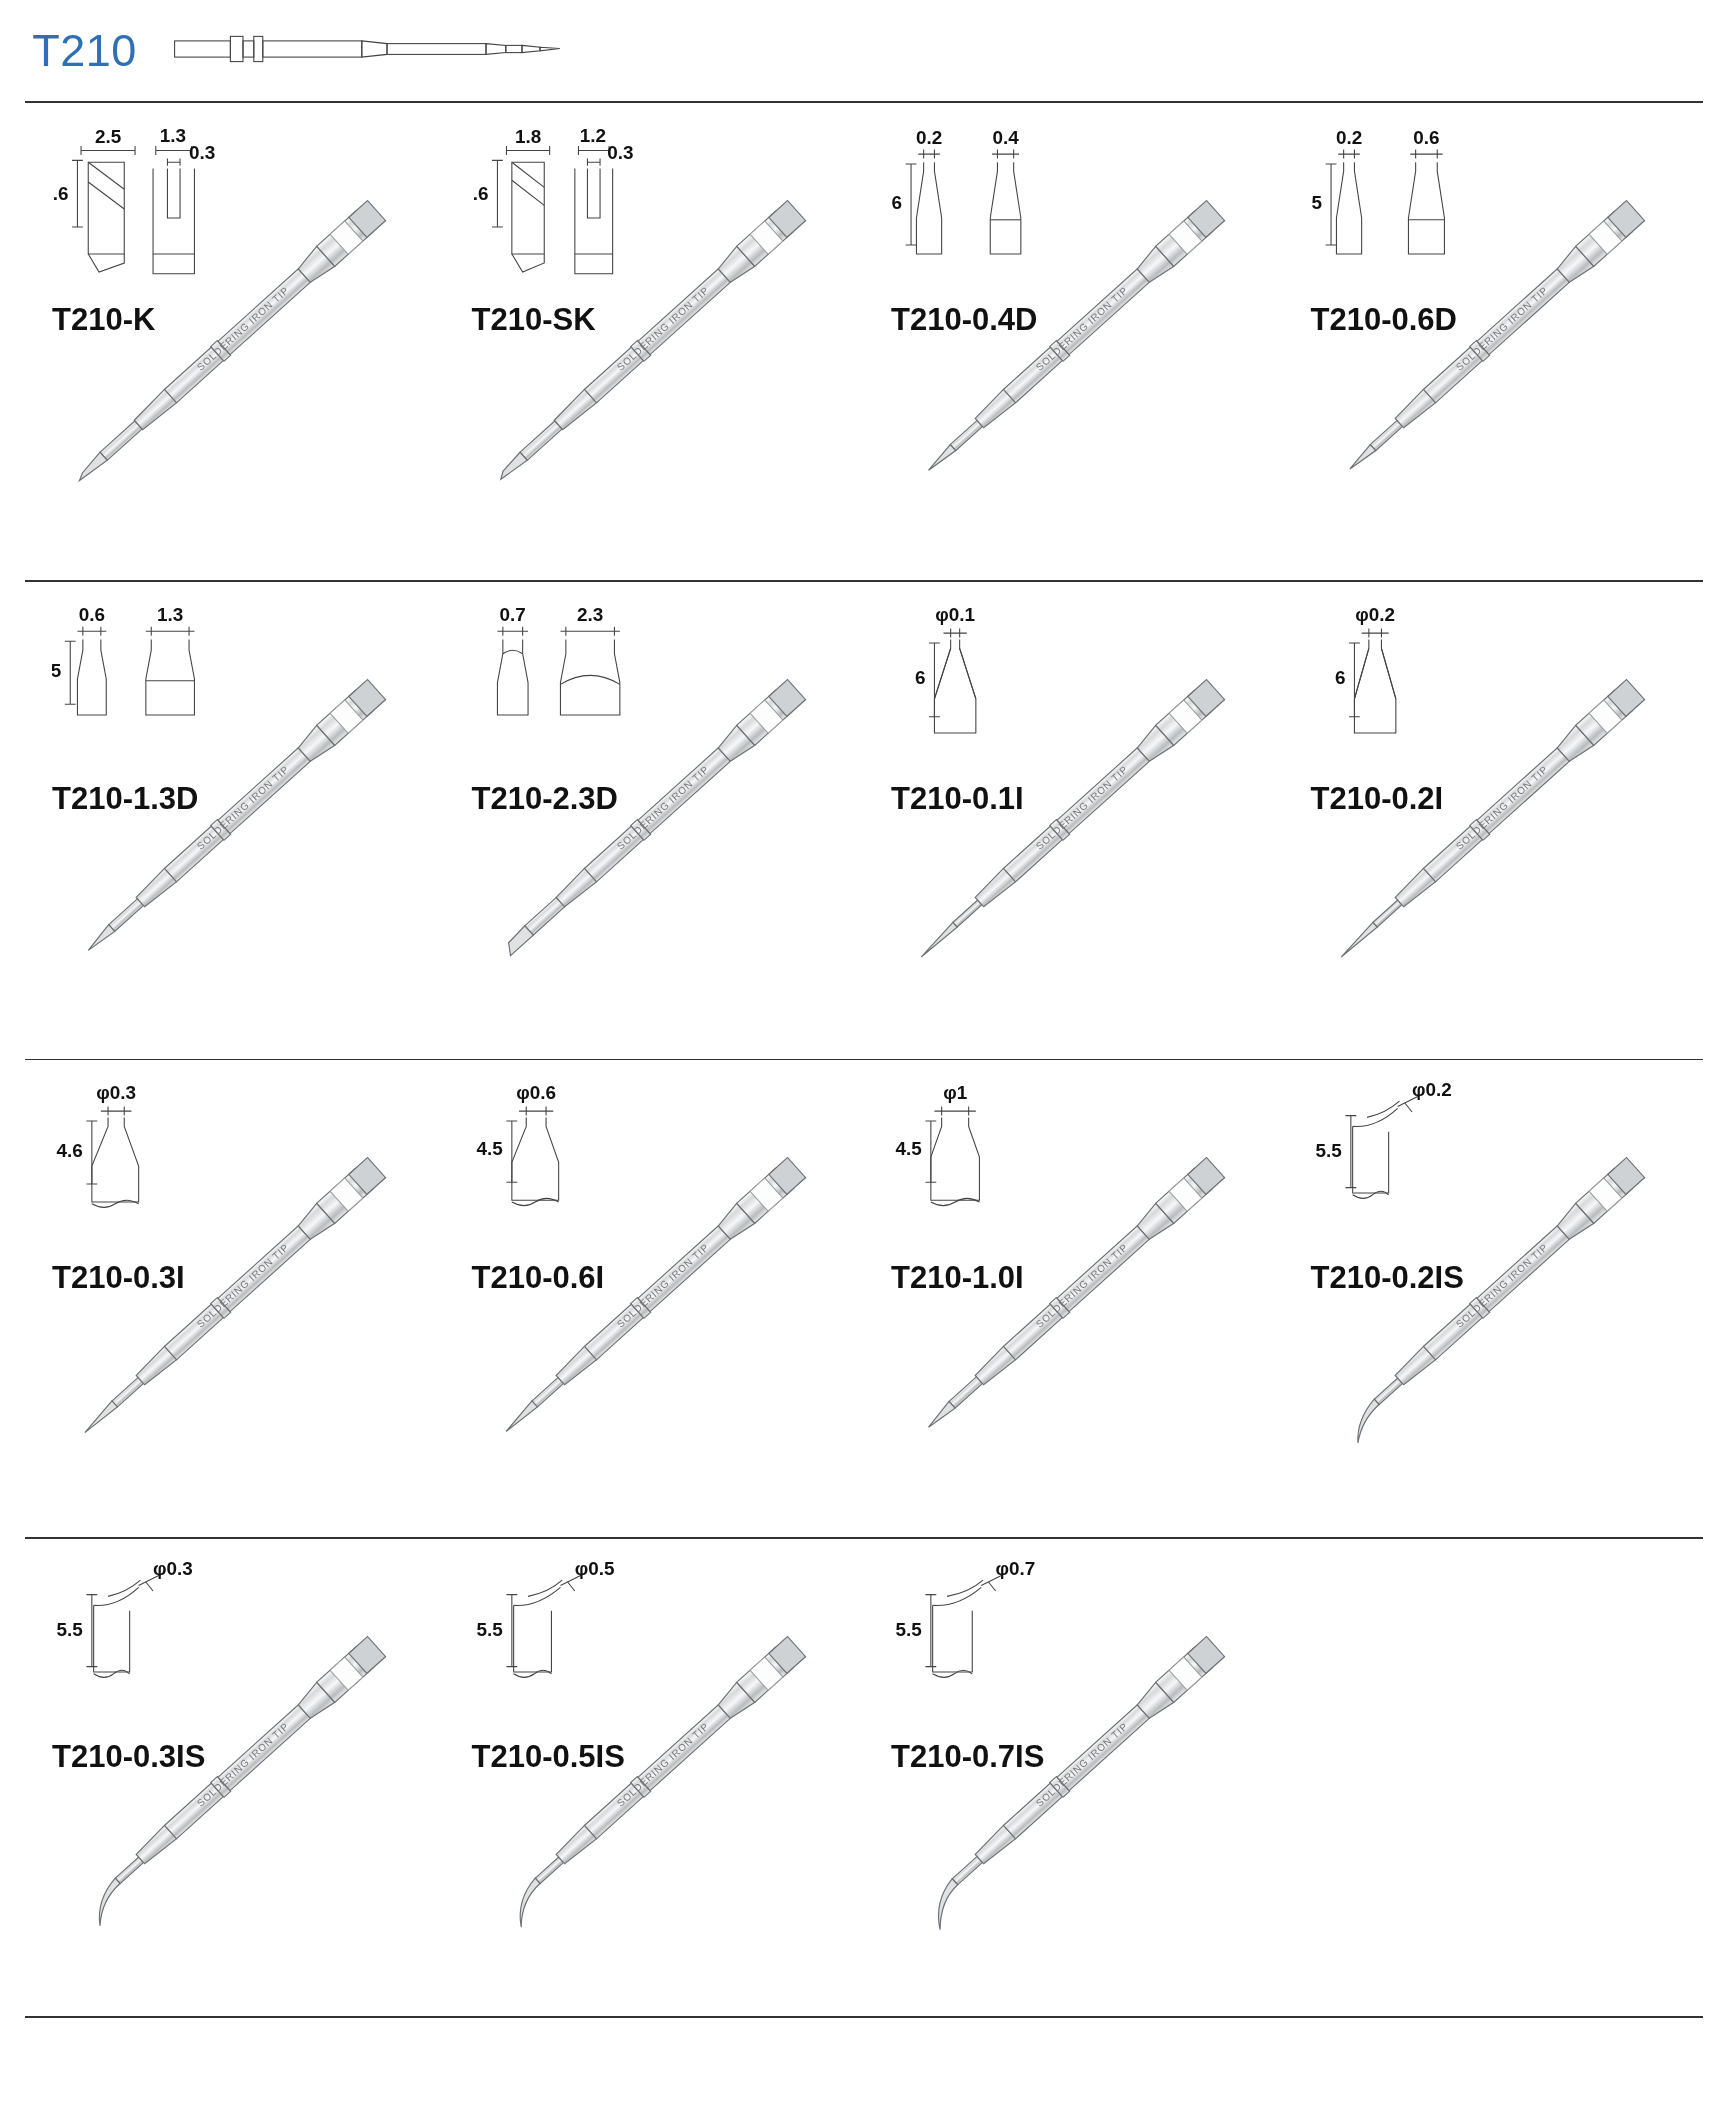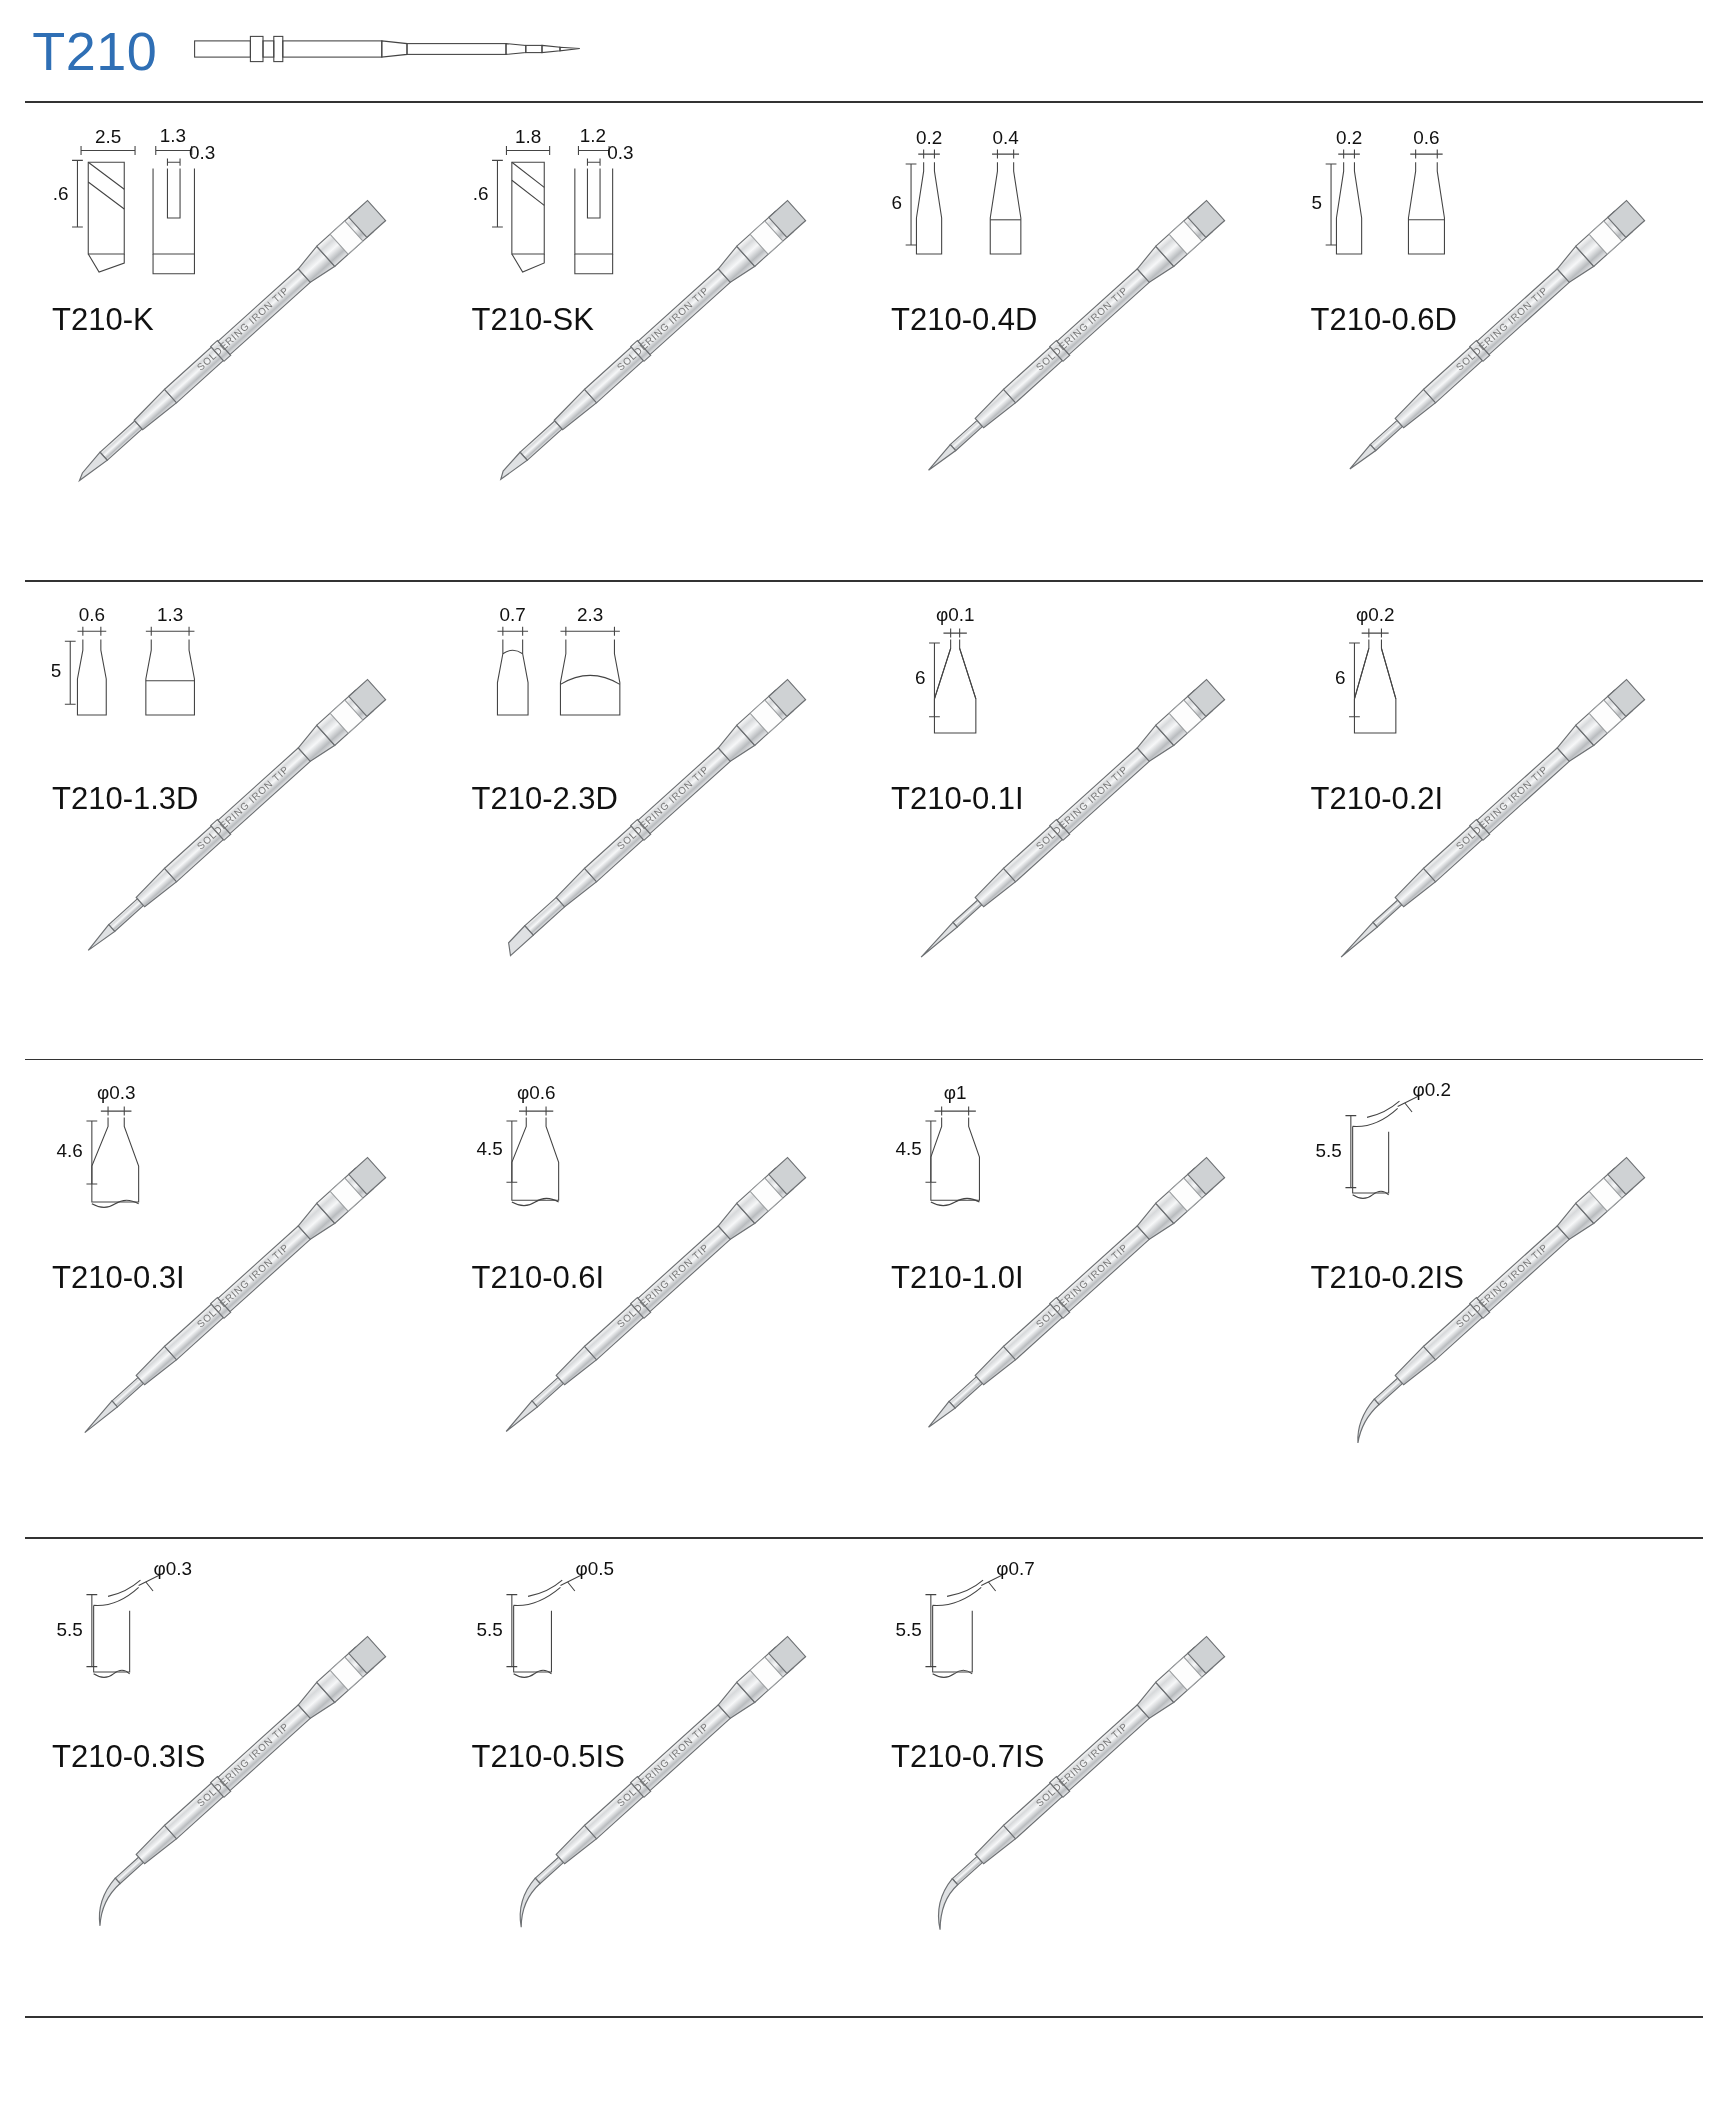--- a/index.html
+++ b/index.html
@@ -25,21 +25,21 @@
 
   
   .header {
     height: 101px;
     display: flex;
     align-items: center;
     padding-left: 7.2px;
     box-sizing: border-box;
   }
   .series-title {
-    font-size: 54px;
+    font-size: 45px;
     color: #2f6fb5;
     letter-spacing: 0.5px;
     margin-right: 34px;
     line-height: 1;
   }
   .header-tip-svg {
     margin-right: 16px;
     flex: 0 0 auto;
   }
   .applicable {
@@ -68,20 +68,21 @@
     flex: 1 1 0;
     height: 100%;
   }
 
   
   .sketch {
     position: absolute;
     top: 16px;
     left: 27px;
     width: 180px;
+    font-weight: bold;
   }
   .sketch svg { display: block; }
   .tip-label {
     margin-top: 3.6px;
     font-size: 31px;
     text-align: left;
     width: 194px;
     color: #111;
     white-space: nowrap;
   }

